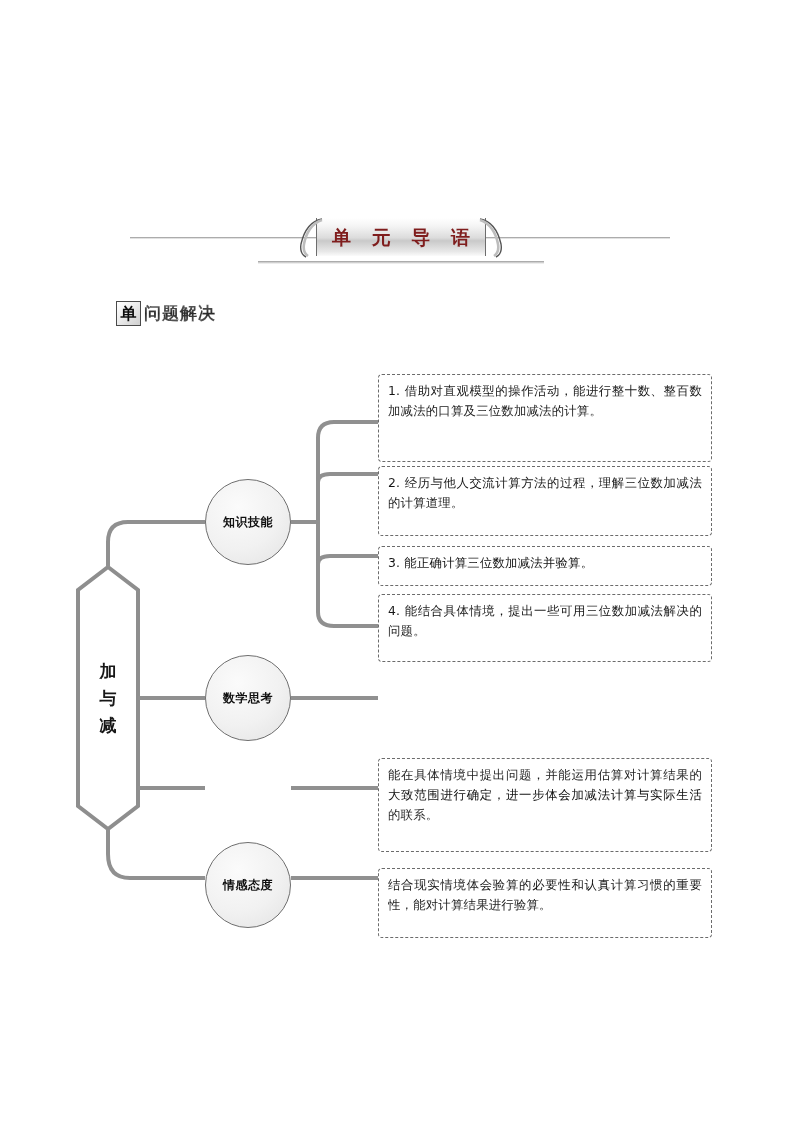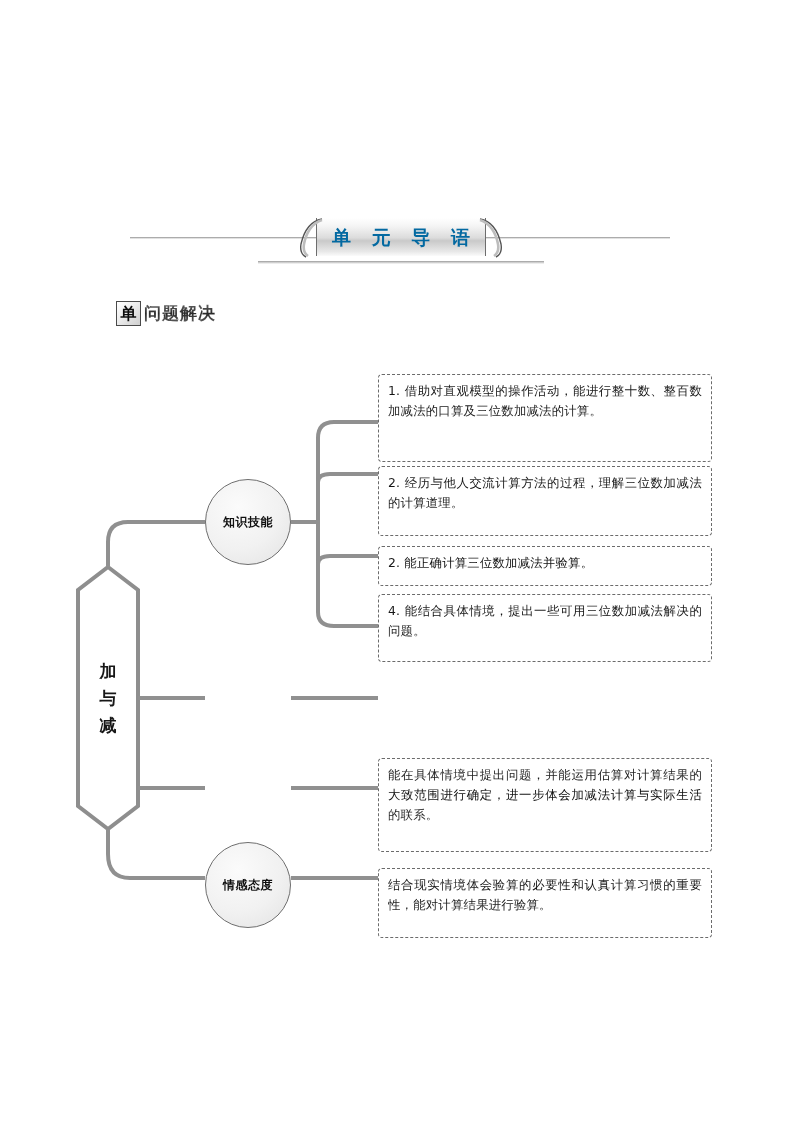--- a/index.html
+++ b/index.html
@@ -71,21 +71,21 @@
     left: 0;
     top: 0;
     width: 198px;
     height: 44px;
     line-height: 44px;
     text-align: center;
     font-size: 19px;
     font-weight: bold;
     letter-spacing: 7px;
     text-indent: 7px;
-    color: #0369a1;
+    color: #7f1d1d;
     z-index: 5;
   }
   .banner-wing {
     position: absolute;
     top: 2px;
     width: 26px;
     height: 42px;
     overflow: hidden;
   }
   .banner-wing.left  { left: -4px; }
@@ -271,34 +271,37 @@
       <div class="root-label">
         <span>加</span>
         <span>与</span>
         <span>减</span>
       </div>
     </div>
 
     <div class="circle-node" style="left:205px; top:129px;">
       <span>知识技能</span>
     </div>
+    <div class="circle-node" style="left:205px; top:305px;">
+      <span>数学思考</span>
+    </div>
     <div class="circle-node" style="left:205px; top:492px;">
       <span>情感态度</span>
     </div>
 
     <div class="text-box" style="left:378px; top:24px; width:334px; height:88px;">
       <span class="tb-inner">1. 借助对直观模型的操作活动，能进行整十数、整百数加减法的口算及三位数加减法的计算。</span>
     </div>
 
     <div class="text-box" style="left:378px; top:116px; width:334px; height:70px;">
       <span class="tb-inner">2. 经历与他人交流计算方法的过程，理解三位数加减法的计算道理。</span>
     </div>
 
     <div class="text-box" style="left:378px; top:196px; width:334px; height:40px;">
-      <span class="tb-inner">2. 能正确计算三位数加减法并验算。</span>
+      <span class="tb-inner">3. 能正确计算三位数加减法并验算。</span>
     </div>
 
     <div class="text-box" style="left:378px; top:244px; width:334px; height:68px;">
       <span class="tb-inner">4. 能结合具体情境，提出一些可用三位数加减法解决的问题。</span>
     </div>
 
 
     <div class="text-box" style="left:378px; top:408px; width:334px; height:94px;">
       <span class="tb-inner">能在具体情境中提出问题，并能运用估算对计算结果的大致范围进行确定，进一步体会加减法计算与实际生活的联系。</span>
     </div>

